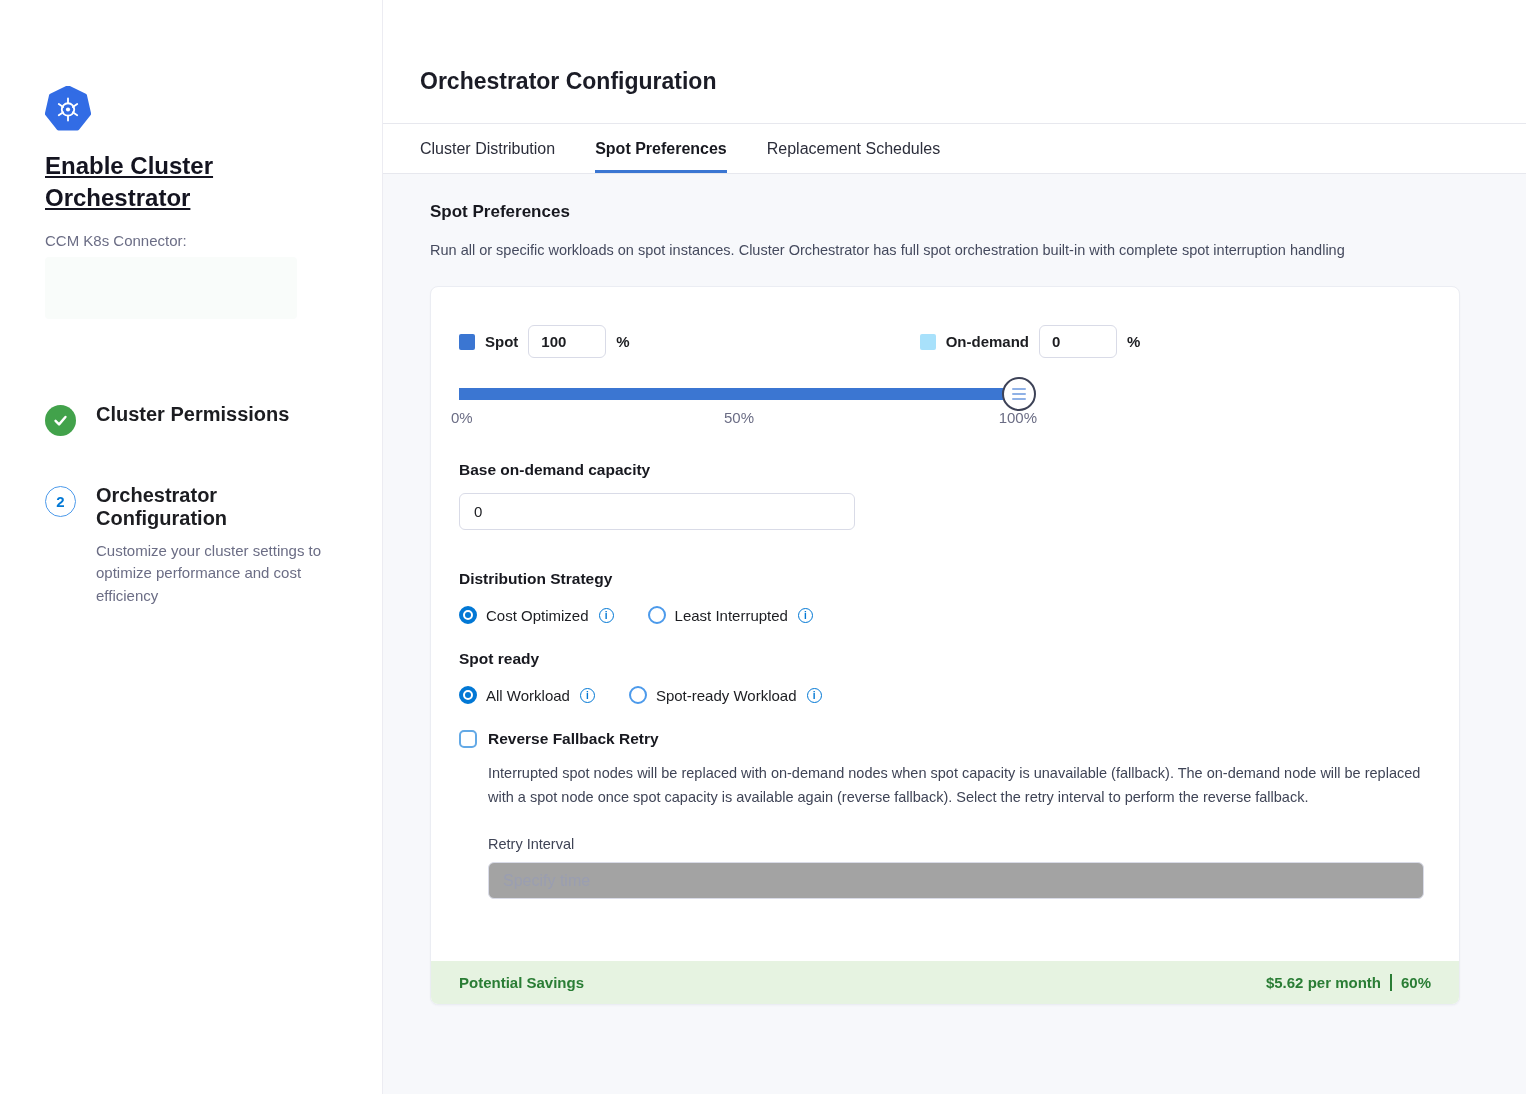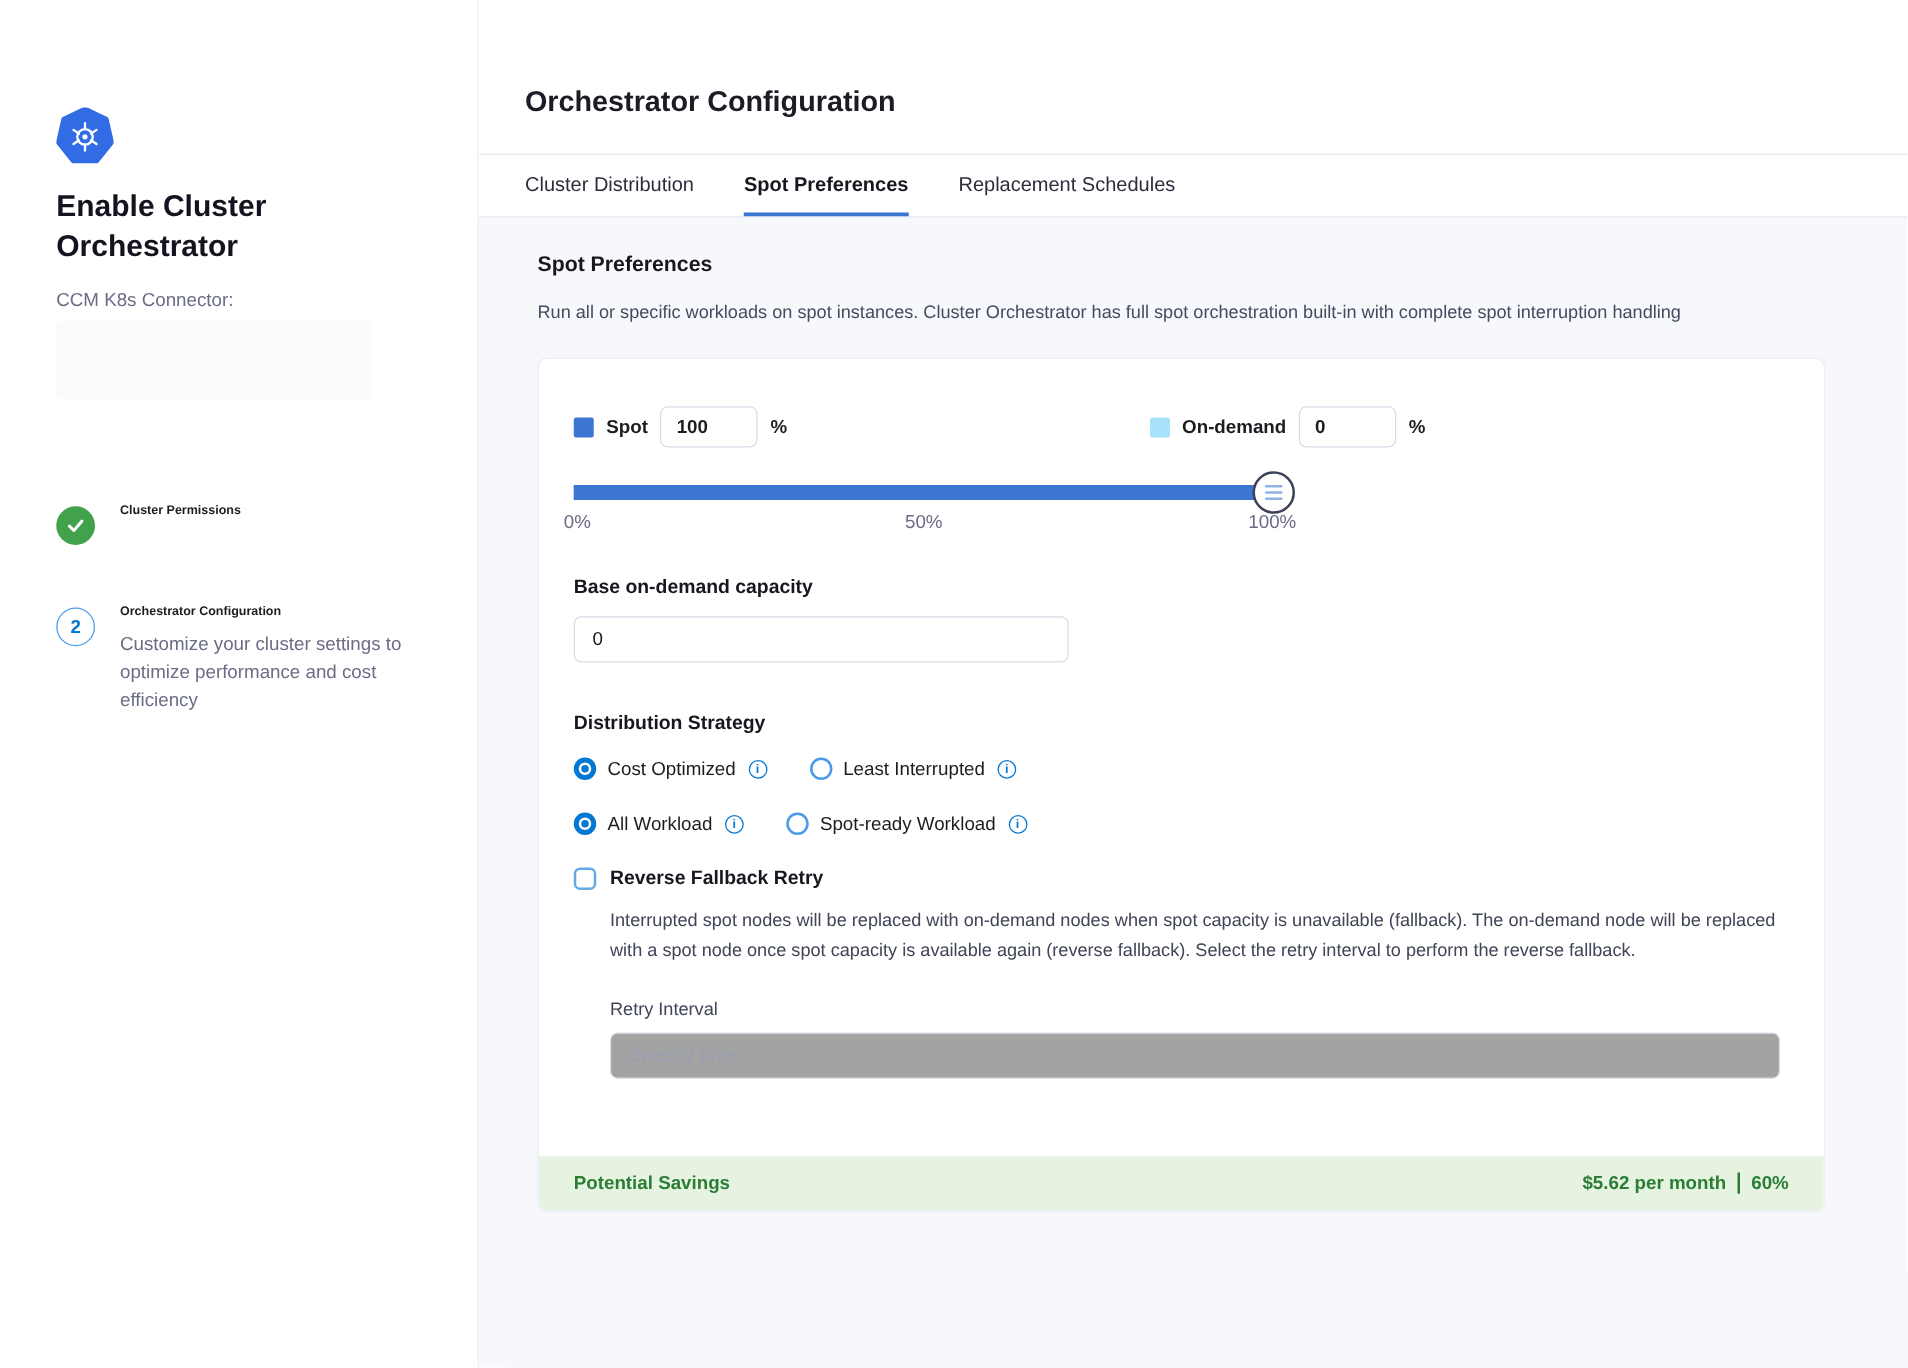--- a/index.html
+++ b/index.html
@@ -26,20 +26,21 @@
     padding: 86px 40px 0 45px;
   }
   .k8s-badge { width: 46px; height: 46px; margin-bottom: 18px; }
   .sidebar h1 {
     font-size: 24px;
     font-weight: 700;
     line-height: 1.33;
     color: #141420;
     max-width: 230px;
     margin-bottom: 18px;
+    text-decoration: underline;
   }
   .connector-label { font-size: 15px; color: #6b6d85; margin-bottom: 8px; }
   .connector-value-box {
     width: 252px; height: 62px;
     background: #f9fcfa;
     border-radius: 4px;
     margin-bottom: 84px;
   }
   .step { display: flex; gap: 20px; margin-bottom: 48px; cursor: pointer; }
   .step-icon {
@@ -47,21 +48,21 @@
     flex: none; display: flex; align-items: center; justify-content: center;
     margin-top: 2px;
   }
   .step-icon.done { background: #42a24b; }
   .step-icon.num {
     background: #ffffff;
     border: 1.6px solid #4c9aeb;
     color: #0278d5;
     font-size: 15px; font-weight: 700;
   }
-  .step-title { font-size: 10px; font-weight: 700; color: #1c1d21; margin-bottom: 10px; }
+  .step-title { font-size: 20px; font-weight: 700; color: #1c1d21; margin-bottom: 10px; }
   .step-desc { font-size: 15px; color: #6b6d85; line-height: 1.5; max-width: 235px; }
 
   
   .main { flex: 1; display: flex; flex-direction: column; background: #f7f8fb; }
   .main-header {
     background: #ffffff;
     padding: 68px 0 28px 37px;
     border-bottom: 1px solid #e7e8ee;
   }
   .main-header h2 { font-size: 23px; font-weight: 700; color: #1b1c26; }
@@ -313,20 +314,21 @@
               </div>
               <div class="radio-option">
                 <span class="radio off"></span>
                 <span class="radio-label">Least Interrupted</span>
                 <span class="info-icon">i</span>
               </div>
             </div>
           </div>
 
           <div class="radio-block">
+            <div class="block-label" style="margin-bottom:0">Spot ready</div>
             <div class="radio-row">
               <div class="radio-option">
                 <span class="radio on"></span>
                 <span class="radio-label">All Workload</span>
                 <span class="info-icon">i</span>
               </div>
               <div class="radio-option">
                 <span class="radio off"></span>
                 <span class="radio-label">Spot-ready Workload</span>
                 <span class="info-icon">i</span>

